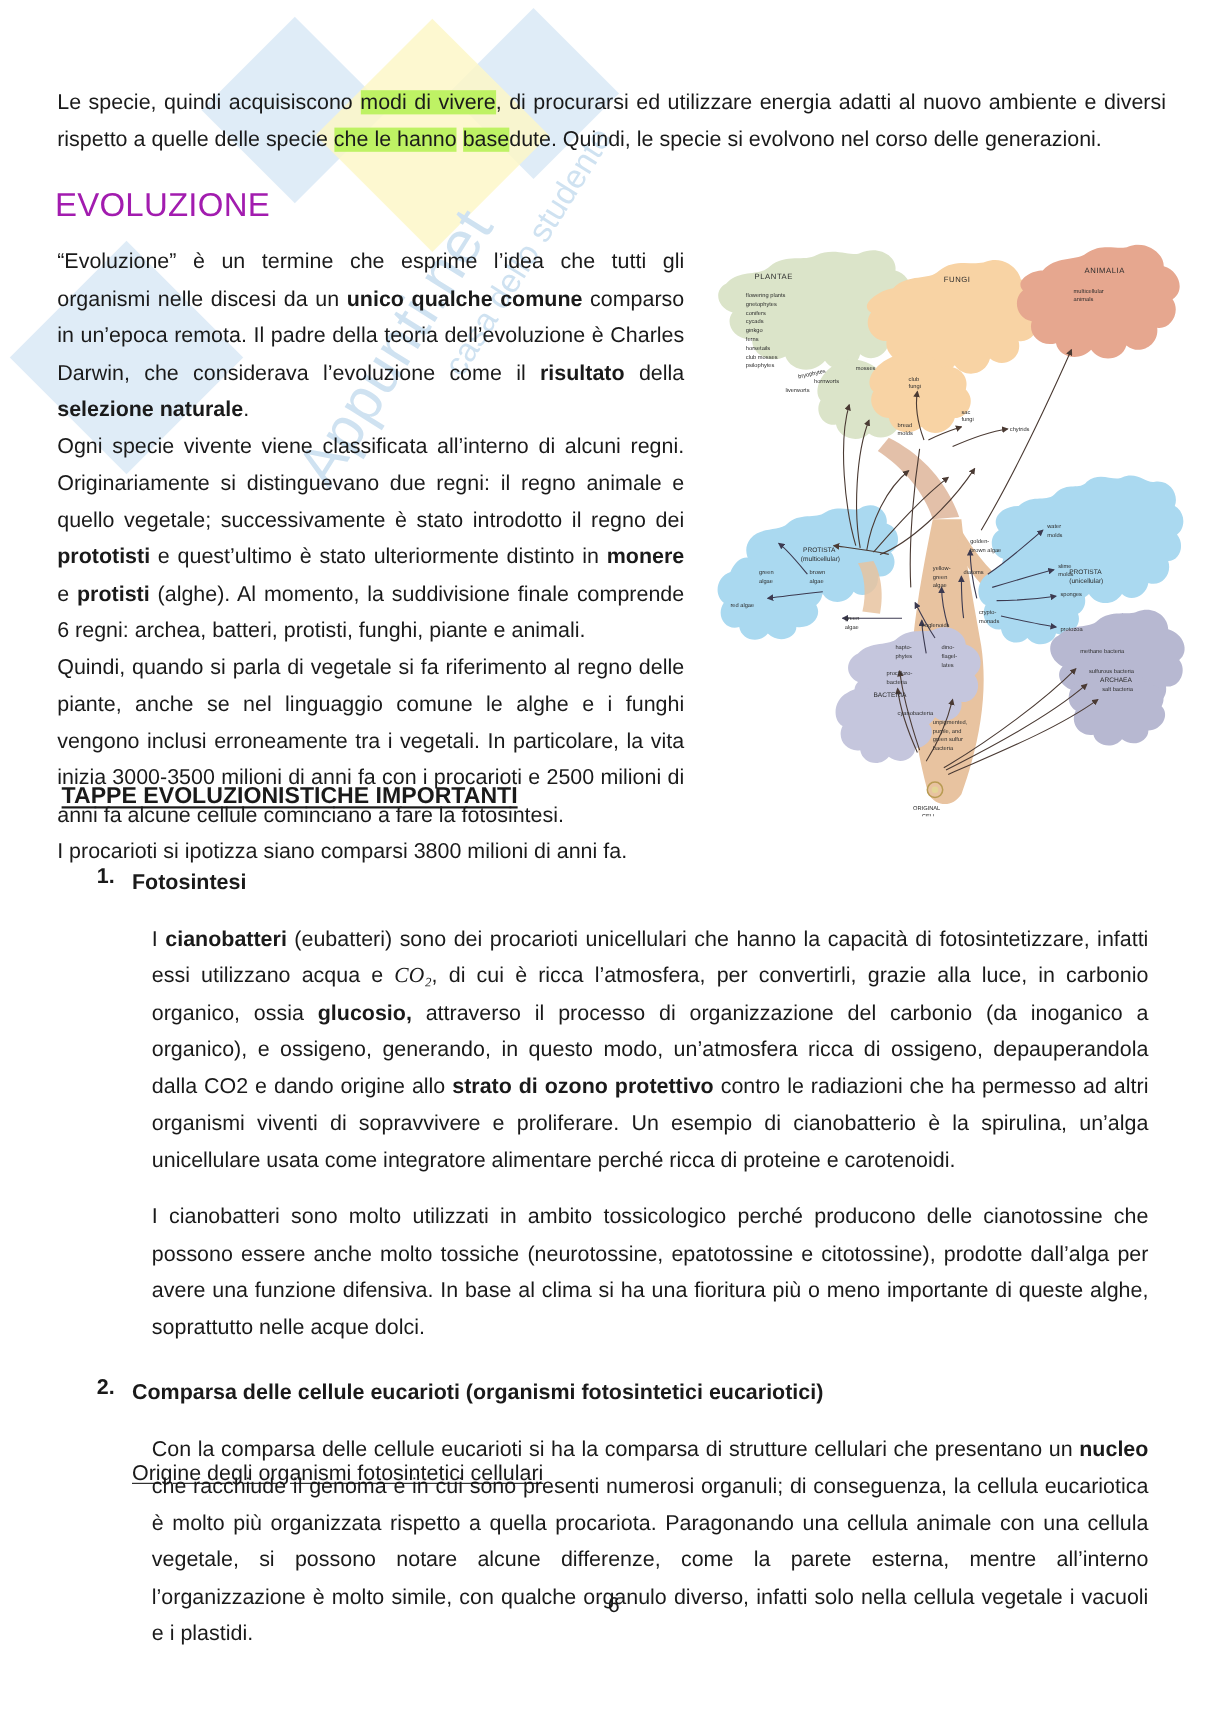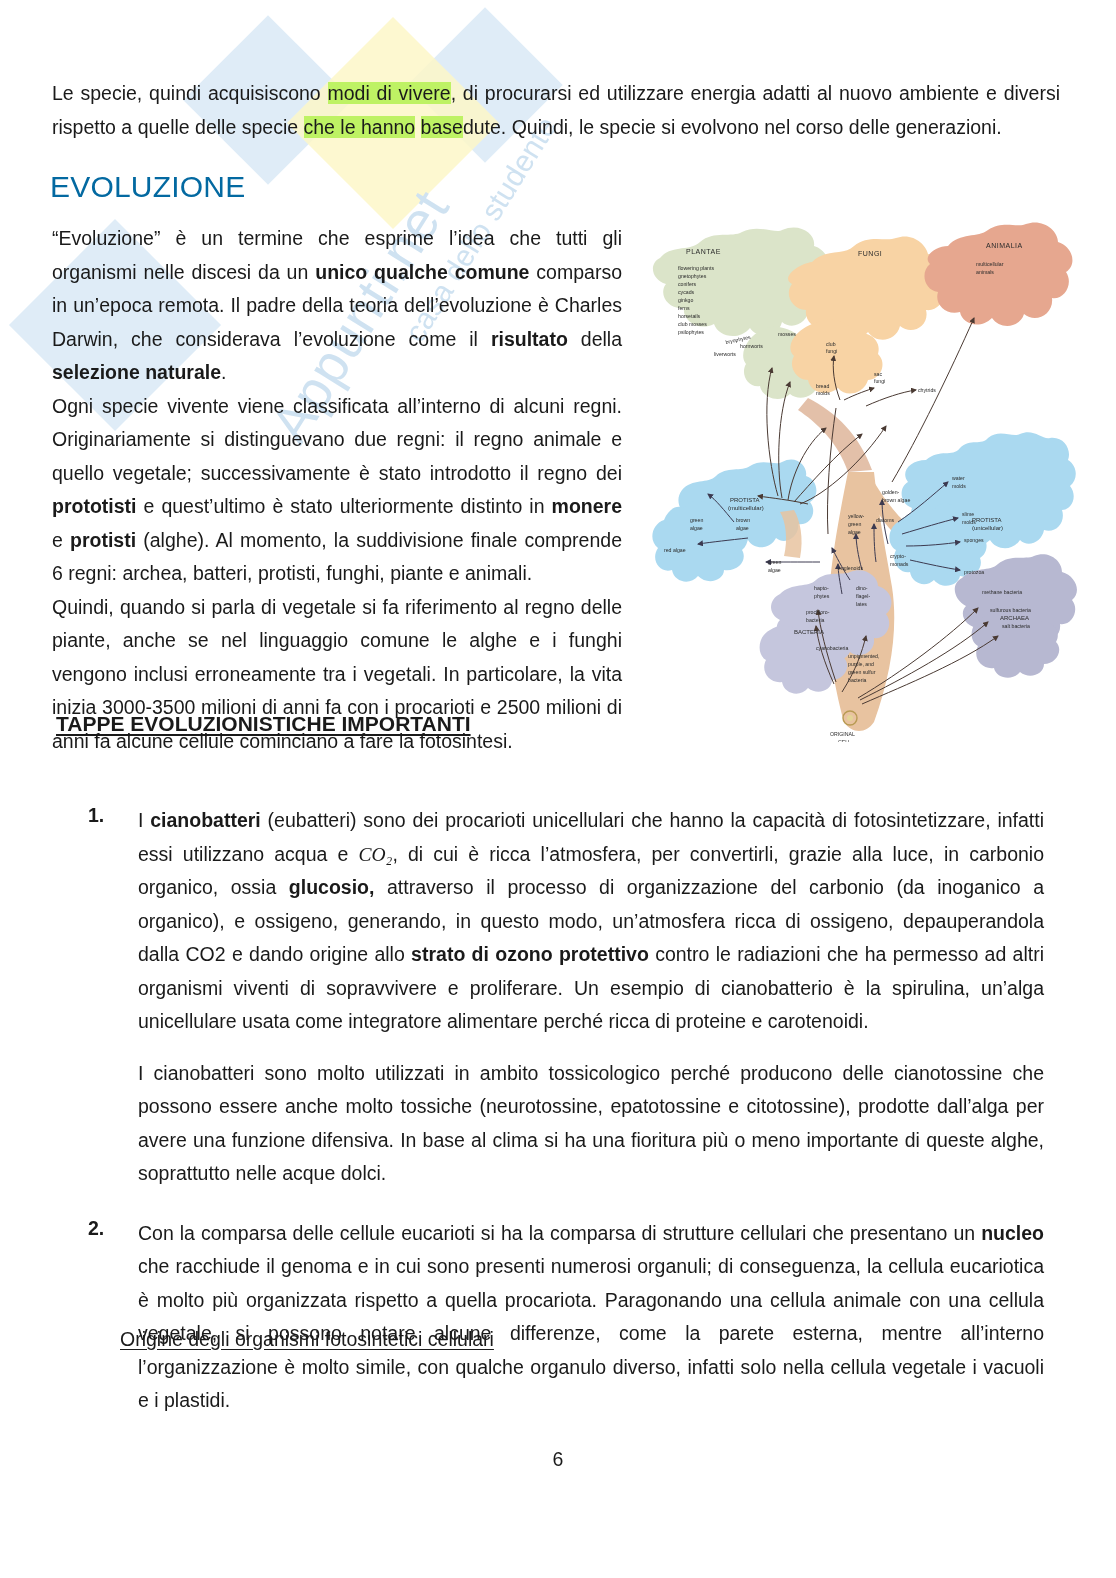--- a/index.html
+++ b/index.html
@@ -82,21 +82,21 @@
   }
   .hl { background: #bef264; }
 
   h1.section-title {
     position: absolute;
     left: 50px; top: 170px;
     margin: 0;
     font-weight: 400;
     font-size: 30px;
     letter-spacing: .2px;
-    color: #0369a1;
+    color: #a21caf;
   }
 
   .body-col {
     position: absolute;
     left: 52px; top: 222px;
     width: 570px;
     font-size: 19.5px;
     line-height: 33.5px;
     text-align: justify;
     text-justify: inter-word;
@@ -185,20 +185,21 @@
     <div class="intro"><span>Le specie, quindi acquisiscono </span><span class="hl">modi di vivere</span><span>, di procurarsi ed utilizzare energia adatti al nuovo ambiente e diversi rispetto a quelle delle specie </span><span class="hl">che le hanno</span><span> </span><span class="hl">base</span><span>dute. Quindi, le specie si evolvono nel corso delle generazioni.</span></div>
 
     <h1 class="section-title">EVOLUZIONE</h1>
 
     <div class="body-col">
       <p><span>“Evoluzione” è un termine che esprime l’idea che tutti gli organismi nelle discesi da un </span><b>unico qualche comune</b><span> comparso in un’epoca remota. Il padre della teoria dell’evoluzione è Charles Darwin, che considerava l’evoluzione come il </span><b>risultato</b><span> della </span><b>selezione naturale</b><span>.</span></p>
 
       <p><span>Ogni specie vivente viene classificata all’interno di alcuni regni. Originariamente si distinguevano due regni: il regno animale e quello vegetale; successivamente è stato introdotto il regno dei </span><b>prototisti</b><span> e quest’ultimo è stato ulteriormente distinto in </span><b>monere</b><span> e </span><b>protisti</b><span> (alghe). Al momento, la suddivisione finale comprende 6 regni: archea, batteri, protisti, funghi, piante e animali.</span></p>
 
       <p>Quindi, quando si parla di vegetale si fa riferimento al regno delle piante, anche se nel linguaggio comune le alghe e i funghi vengono inclusi erroneamente tra i vegetali.  In particolare, la vita inizia 3000-3500 milioni di anni fa con i procarioti e 2500 milioni di anni fa alcune cellule cominciano a fare la fotosintesi.</p>
+      <p>I procarioti si ipotizza siano comparsi 3800 milioni di anni fa.</p>
     </div>
 
     <div class="tree-figure">
       <svg width="462" height="520" viewBox="0 0 462 520" xmlns="http://www.w3.org/2000/svg" aria-hidden="true">
         <defs>
           <style>
             .lbl   { font-family: "Liberation Sans", sans-serif; font-size: 5.2px; fill: #2b2b2b; }
             .lblk  { font-family: "Liberation Sans", sans-serif; font-size: 7px;   fill: #2b2b2b; letter-spacing: .5px; }
             .lblk2 { font-family: "Liberation Sans", sans-serif; font-size: 6px;   fill: #2b2b2b; }
             .arr   { fill: none; stroke: #4a3a33; stroke-width: 1; }
@@ -415,28 +416,30 @@
       </svg>
     </div>
 
     <h2 class="sub-title">TAPPE EVOLUZIONISTICHE IMPORTANTI</h2>
 
     <div class="numlist">
 
       <div class="num-item">
         <div class="num-marker">1.</div>
         <div class="num-body">
+          <div class="num-head">Fotosintesi</div>
           <p><span>I </span><b>cianobatteri</b><span> (eubatteri) sono dei procarioti unicellulari che hanno la capacità di fotosintetizzare, infatti essi utilizzano acqua e </span><span class="formula">CO₂</span><span>, di cui è ricca l’atmosfera, per convertirli, grazie alla luce, in carbonio organico, ossia </span><b>glucosio,</b><span> attraverso il processo di organizzazione del carbonio (da inoganico a organico), e ossigeno, generando, in questo modo, un’atmosfera ricca di ossigeno, depauperandola dalla CO2 e dando origine allo </span><b>strato di ozono protettivo</b><span> contro le radiazioni che ha permesso ad altri organismi viventi di sopravvivere e proliferare. Un esempio di cianobatterio è la spirulina, un’alga unicellulare usata come integratore alimentare perché ricca di proteine e carotenoidi.</span></p>
           <p>I cianobatteri sono molto utilizzati in ambito tossicologico perché producono delle cianotossine che possono essere anche molto tossiche (neurotossine, epatotossine e citotossine), prodotte dall’alga per avere una funzione difensiva. In base al clima si ha una fioritura più o meno importante di queste alghe, soprattutto nelle acque dolci.</p>
         </div>
       </div>
 
       <div class="num-item" style="margin-top:26px;">
         <div class="num-marker">2.</div>
         <div class="num-body">
+          <div class="num-head">Comparsa delle cellule eucarioti (organismi fotosintetici eucariotici)</div>
           <p><span>Con la comparsa delle cellule eucarioti si ha la comparsa di strutture cellulari che presentano un </span><b>nucleo</b><span> che racchiude il genoma e in cui sono presenti numerosi organuli; di conseguenza, la cellula eucariotica è molto più organizzata rispetto a quella procariota. Paragonando una cellula animale con una cellula vegetale, si possono notare alcune differenze, come la parete esterna, mentre all’interno l’organizzazione è molto simile, con qualche organulo diverso, infatti solo nella cellula vegetale i vacuoli e i plastidi.</span></p>
         </div>
       </div>
 
     </div>
 
     <div class="trailing">Origine degli organismi fotosintetici cellulari</div>
 
     <div class="page-number">6</div>
 

